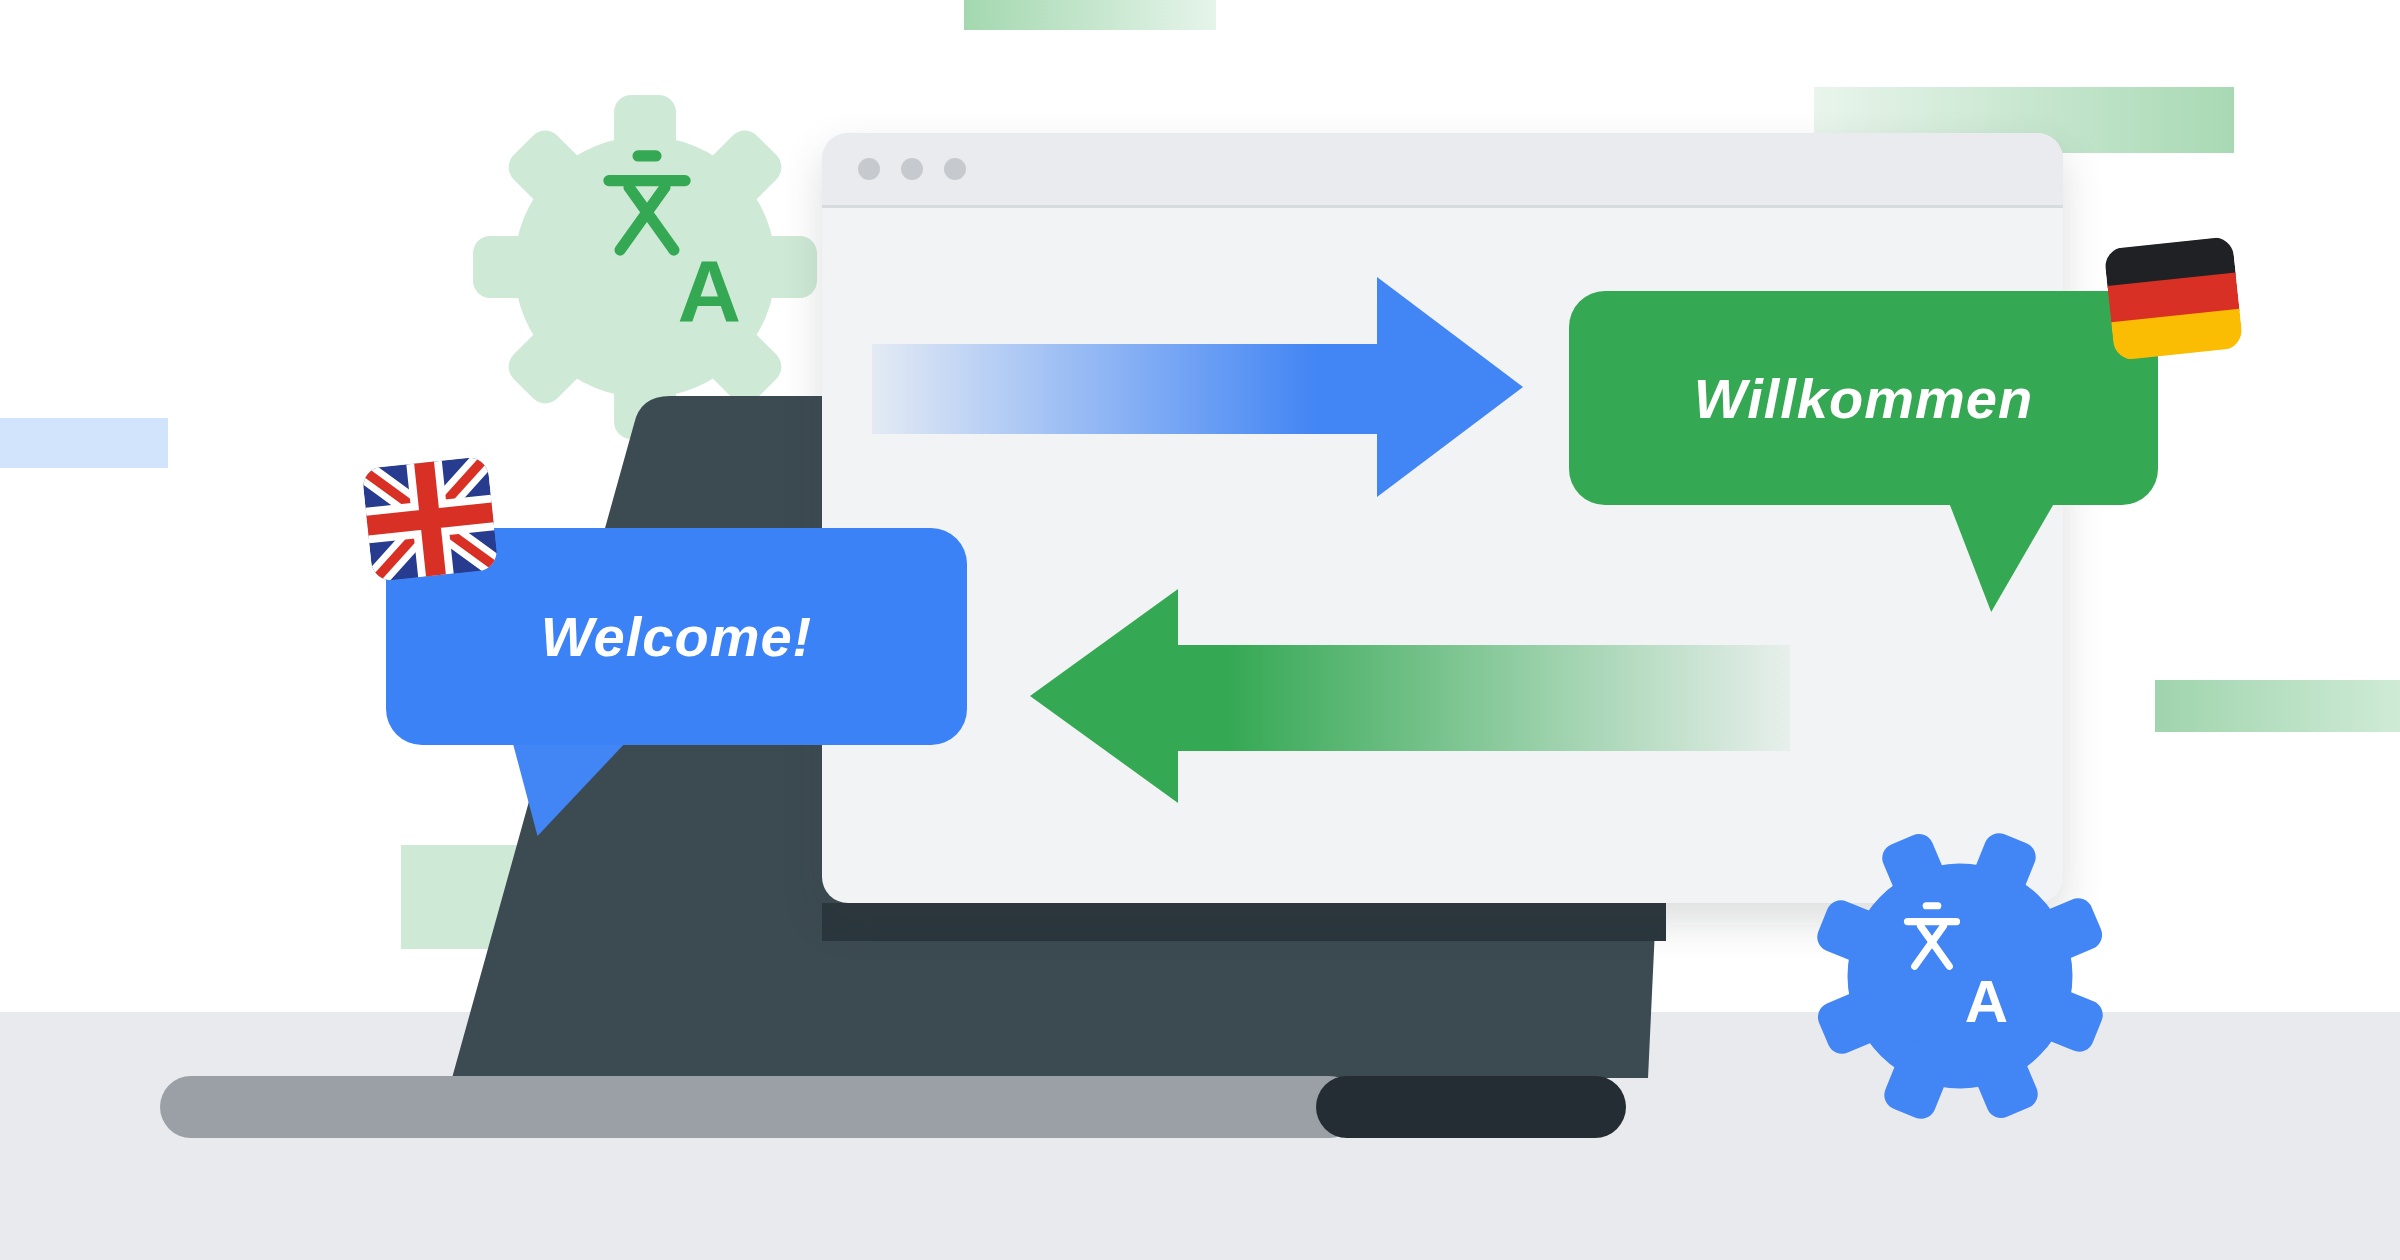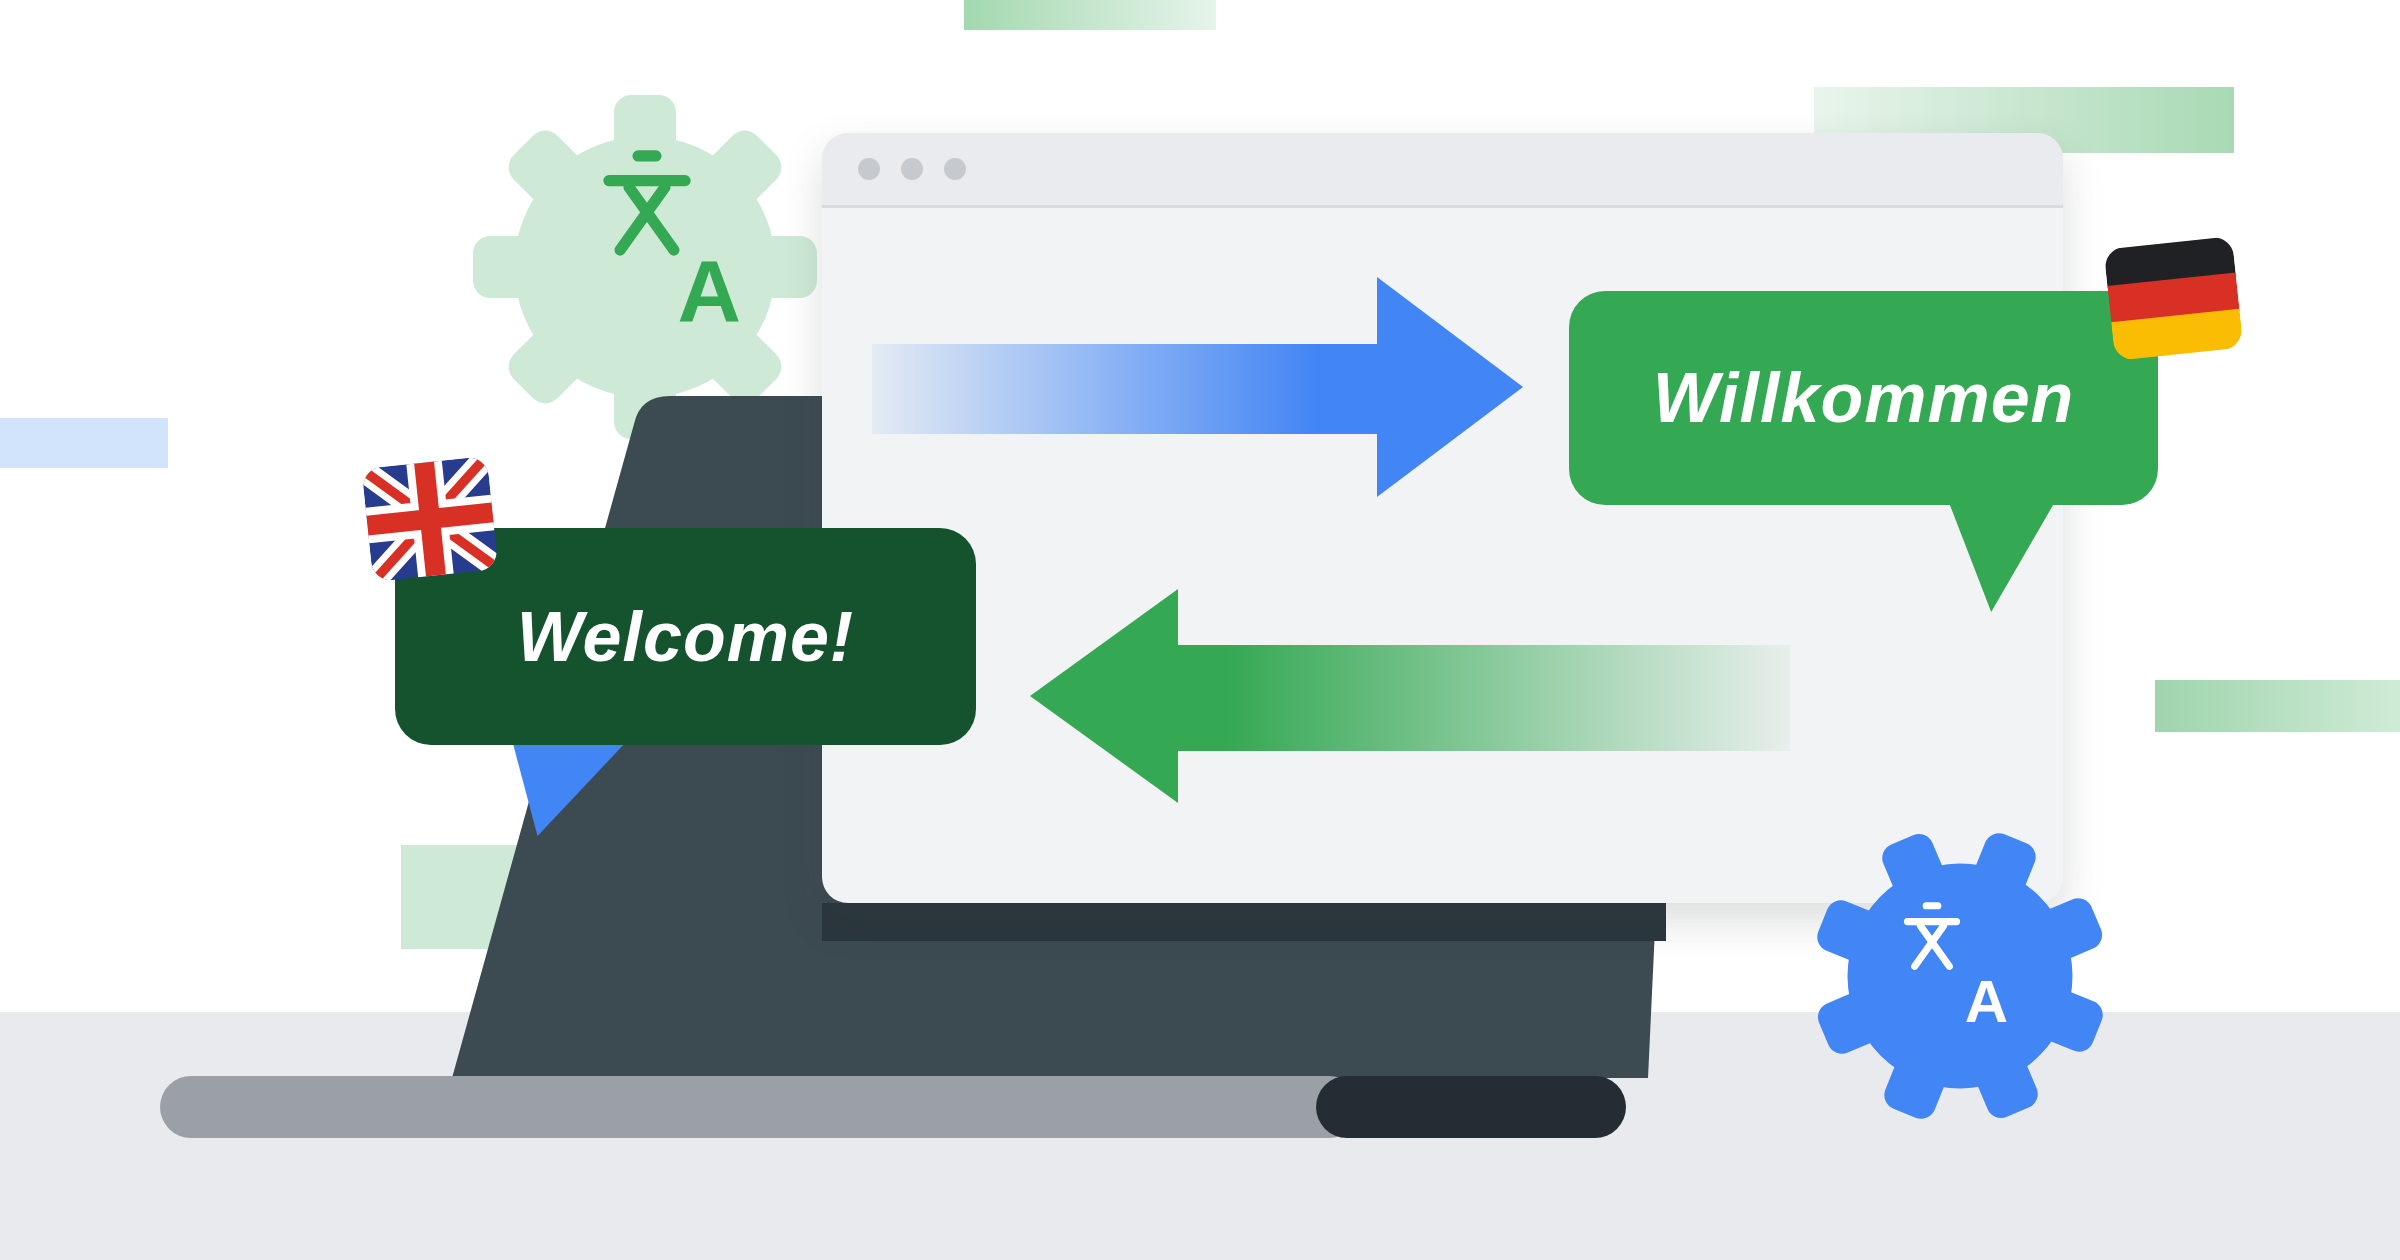--- a/index.html
+++ b/index.html
@@ -55,24 +55,24 @@
     border-top:107px solid transparent;border-bottom:107px solid transparent;
     border-right:148px solid #34a853;}
   .green-arrow-bar{left:1176px;top:645px;width:614px;height:106px;
     background:linear-gradient(90deg,#34a853 8%,rgba(52,168,83,0.05));}
 
   
   .bubble{display:flex;align-items:center;justify-content:center;border-radius:36px;}
   .bubble-green{left:1569px;top:291px;width:589px;height:214px;background:#34a853;}
   .bubble-green-tail{left:1948px;top:500px;width:108px;height:112px;background:#34a853;
     clip-path:polygon(0 0,100% 0,40% 100%);}
-  .bubble-blue{left:395px;top:528px;width:581px;height:217px;background:#14532d;}
+  .bubble-blue{left:386px;top:528px;width:581px;height:217px;background:#3b82f6;}
   .bubble-blue-tail{left:512px;top:740px;width:116px;height:96px;background:#4285f4;
     clip-path:polygon(0 0,100% 0,22% 100%);}
-  .bubble-text{color:#fff;font-style:italic;font-weight:700;font-size:70px;letter-spacing:1px;}
+  .bubble-text{color:#fff;font-style:italic;font-weight:700;font-size:56px;letter-spacing:1px;}
 
   
   .flag{position:absolute;border-radius:20px;overflow:hidden;}
   .flag svg{display:block;width:100%;height:100%;}
   .flag-de{left:2109px;top:242px;width:129px;height:113px;transform:rotate(-6deg);}
   .flag-uk{left:367px;top:462px;width:126px;height:114px;transform:rotate(-6deg);}
 </style>
 </head>
 <body>
 

